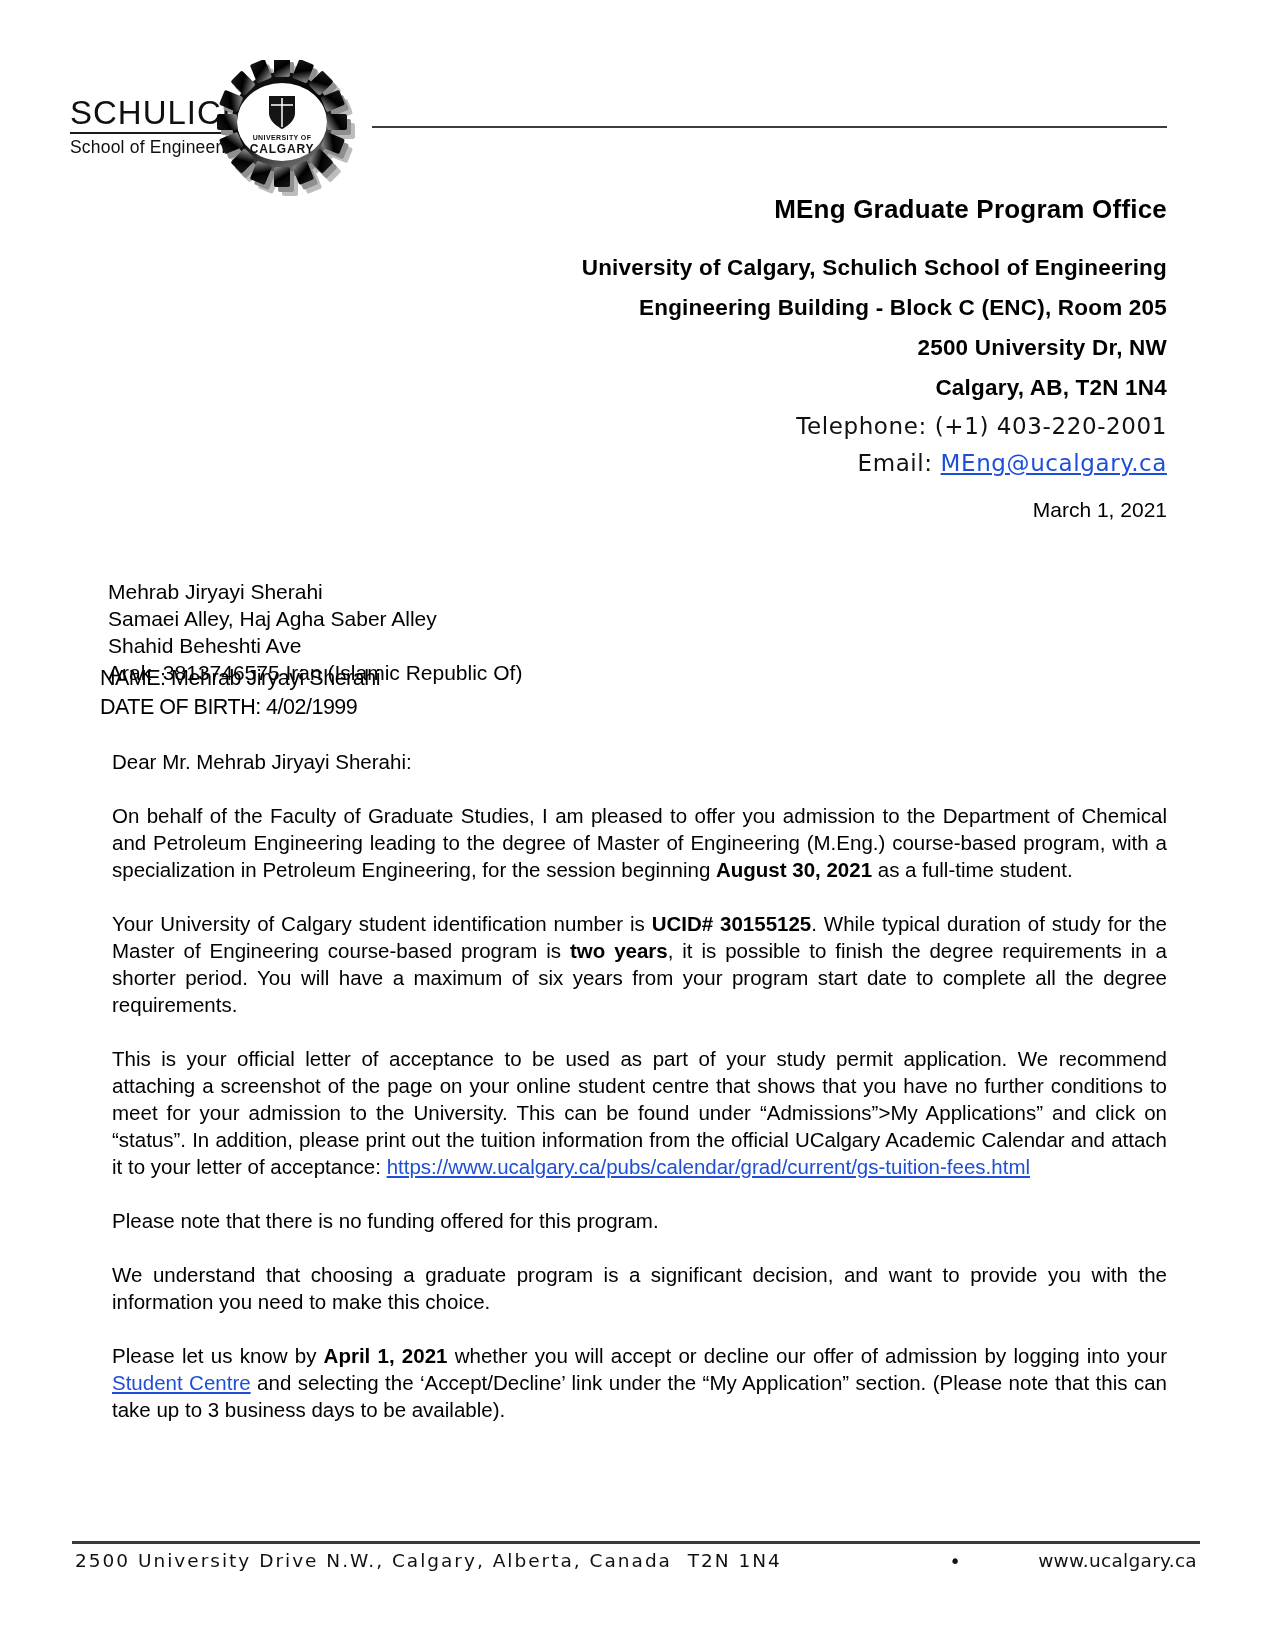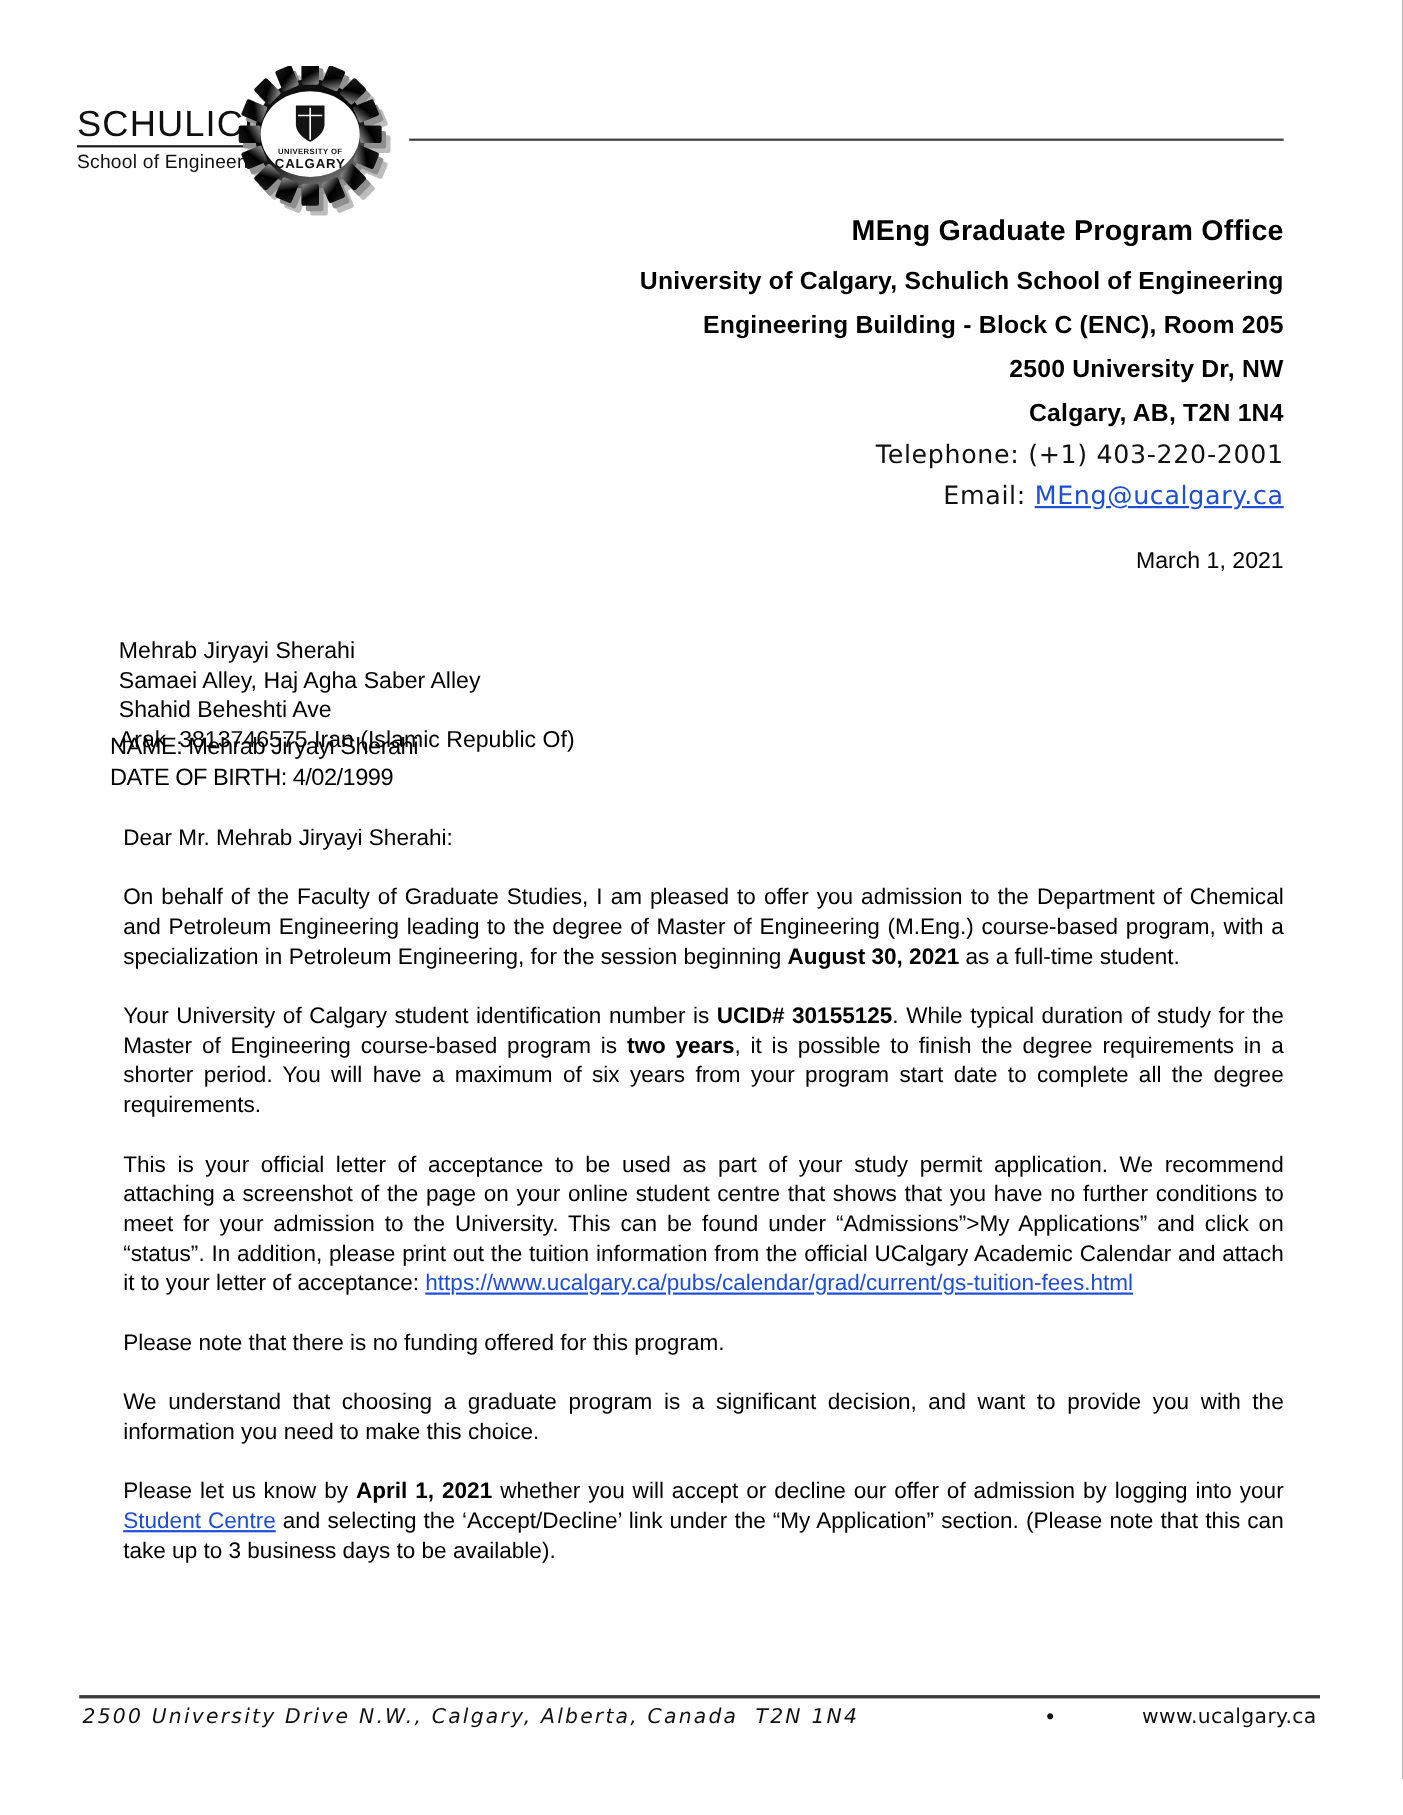--- a/index.html
+++ b/index.html
@@ -20,21 +20,21 @@
     padding-bottom:3px;border-bottom:2px solid #1a1a1a;
     line-height:1;
   }
   .sub{font-size:17.5px;color:#101010;margin-top:3px;letter-spacing:.2px;}
   .gear{position:absolute;left:190px;top:60px;width:188px;height:138px;}
   .crest-t1{font-family:"Liberation Sans",sans-serif;font-size:7px;font-weight:bold;letter-spacing:.4px;fill:#111;text-anchor:middle;}
   .crest-t2{font-family:"Liberation Sans",sans-serif;font-size:12px;font-weight:bold;letter-spacing:.8px;fill:#111;text-anchor:middle;}
   .top-rule{position:absolute;left:372px;top:126px;width:795px;height:2px;background:#3d3d3d;}
   
   .hdr{position:absolute;right:108px;top:194px;text-align:right;}
-  .office{font-size:26px;font-weight:bold;line-height:30px;margin-bottom:12px;letter-spacing:.2px;}
+  .office{font-size:26px;font-weight:bold;line-height:30px;margin-bottom:24px;letter-spacing:.2px;}
   .hline{font-size:22.5px;font-weight:bold;line-height:40px;letter-spacing:.2px;}
   .tel,.eml{font-family:"DejaVu Sans",sans-serif;font-size:23px;line-height:37px;letter-spacing:.6px;color:#111;}
   
   .date{position:absolute;right:108px;top:498px;font-size:21px;}
   .recipient{position:absolute;left:108px;top:534px;font-size:21px;line-height:27px;margin-top:44px;}
   .recipient div{white-space:pre;}
   .identity{position:absolute;left:100px;top:664px;font-size:21.5px;font-weight:normal;line-height:29px;letter-spacing:-.5px;}
   
   .body{
     position:absolute;left:108px;top:748px;width:1059px;
@@ -44,21 +44,21 @@
   .body p.sal{text-align:left;}
   b{font-weight:bold;}
   .link{color:#1d4ed8;text-decoration:underline;cursor:pointer;}
   
   .footer-rule{position:absolute;left:72px;top:1541px;width:1128px;height:3px;background:#3a3a3a;}
   .footer{
     position:absolute;left:75px;top:1550px;width:1122px;
     display:flex;justify-content:space-between;align-items:flex-start;
     font-family:"DejaVu Sans",sans-serif;font-size:18.5px;color:#111;
   }
-  .f-addr{letter-spacing:2px;white-space:pre;font-style:italic;}
+  .f-addr{letter-spacing:2px;white-space:pre;}
   .f-bullet{font-size:19px;margin-left:90px;}
   .f-web{letter-spacing:.3px;}
 </style>
 </head>
 <body>
 
 <div class="page">
 
   <div class="logo">
     <div class="brand">SCHULICH</div>

